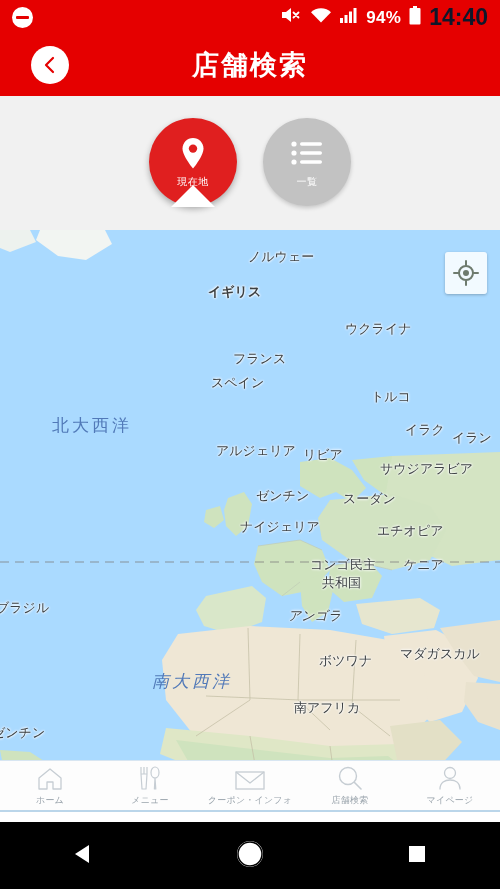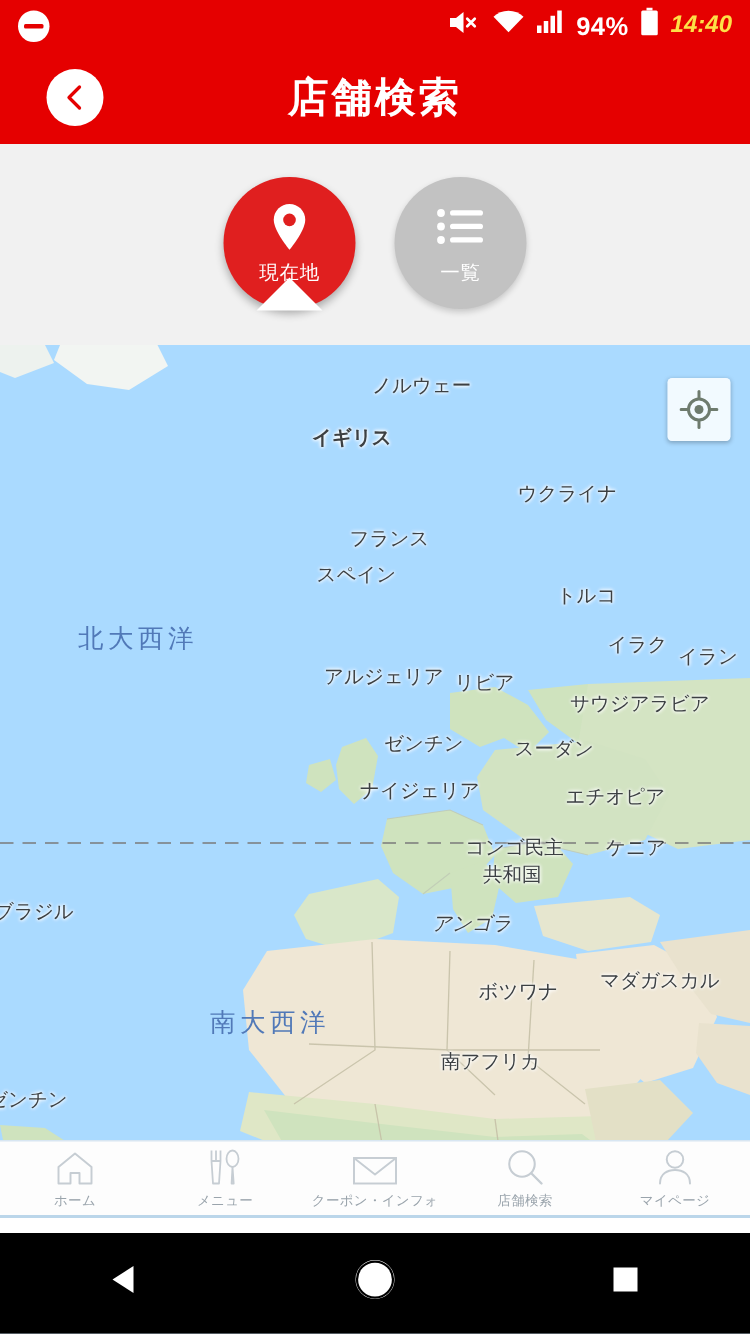--- a/index.html
+++ b/index.html
@@ -52,21 +52,21 @@
     background: #E50000;
     border-radius: 1px;
   }
   .sb-text {
     font-size: 17px;
     font-weight: bold;
     color: #ffffff;
     letter-spacing: 0.3px;
     line-height: 1;
   }
-  .sb-clock { font-size: 16px; font-weight: bold; color:#fde047;font-style:italic; }
+  .sb-clock { font-size: 23px; font-weight: bold; color:#0f172a; }
 
   
   #app-header {
     position: absolute;
     top: 34px; left: 0;
     width: 500px;
     height: 62px;
     background: #E50000;
     display: flex;
     align-items: center;
@@ -121,21 +121,21 @@
     background: #E01F1F;
     box-shadow: 0 3px 6px rgba(0,0,0,0.30);
   }
   .mode-btn.inactive {
     background: #C2C2C2;
     box-shadow: 0 2px 4px rgba(0,0,0,0.18);
   }
   .mode-icon { height: 36px; display:flex; align-items:center; justify-content:center; }
   .mode-label {
     color: #ffffff;
-    font-size: 13px;
+    font-size: 10px;
     margin-top: 3px;
     letter-spacing: 0.5px;
     white-space: nowrap;
   }
   #mode-pointer {
     position: absolute;
     left: 50%;
     transform: translateX(-50%);
     bottom: -1px;
     width: 0; height: 0;
@@ -369,21 +369,21 @@
         <path d="M330 336 L368 330"></path>
         <path d="M350 330 L392 340"></path>
         <path d="M40 600 L104 612"></path>
         <path d="M20 660 L70 700"></path>
       </g>
 
       <line x1="0" y1="332" x2="500" y2="332" stroke="#7A7A7A" stroke-width="1.2" stroke-dasharray="9 6" opacity="0.75"></line>
     </svg>
 
     <div class="ocean-label" style="left:52px;  top:184px;">北大西洋</div>
-    <div class="ocean-label" style="left:140px; top:440px;">南大西洋</div>
+    <div class="ocean-label" style="left:152px; top:440px;font-style:italic;">南大西洋</div>
 
     <div class="map-label" style="left:248px; top:20px;">ノルウェー</div>
     <div class="map-label" style="left:208px; top:55px;font-weight:bold;">イギリス</div>
     <div class="map-label" style="left:345px; top:92px;">ウクライナ</div>
     <div class="map-label" style="left:233px; top:122px;">フランス</div>
     <div class="map-label" style="left:211px; top:146px;">スペイン</div>
     <div class="map-label" style="left:371px; top:160px;">トルコ</div>
     <div class="map-label" style="left:405px; top:193px;">イラク</div>
     <div class="map-label" style="left:452px; top:201px;">イラン</div>
     <div class="map-label" style="left:216px; top:214px;">アルジェリア</div>

